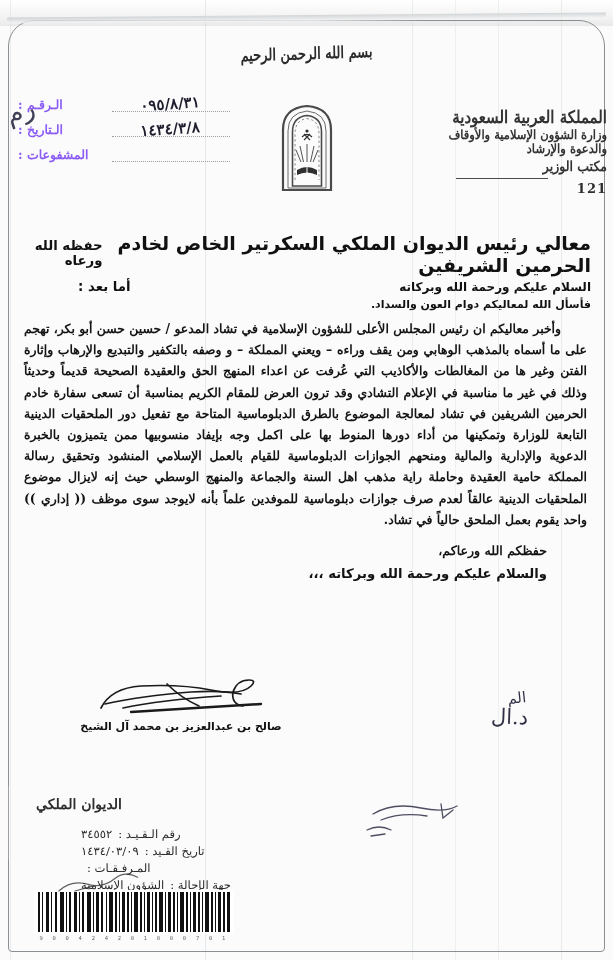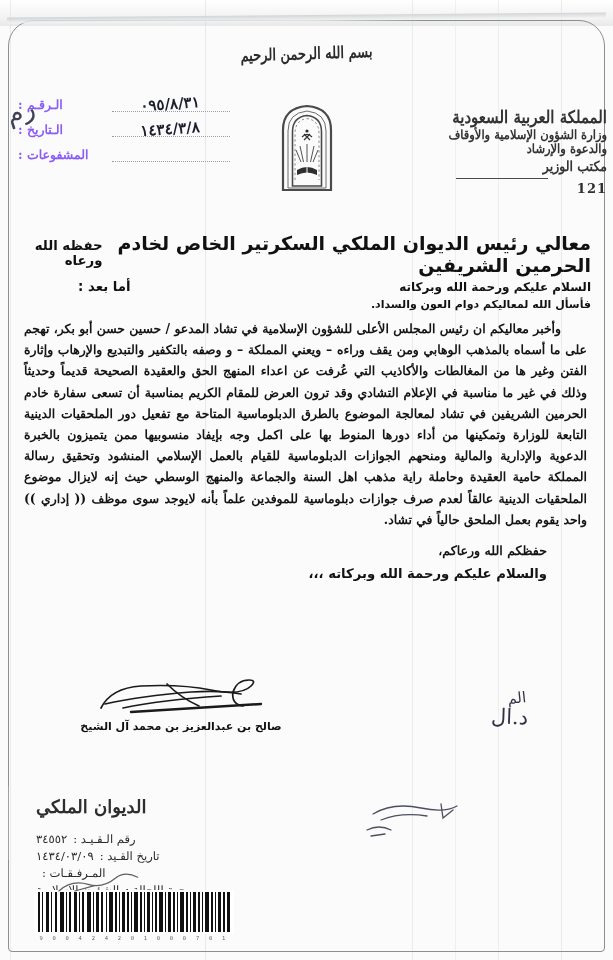--- a/index.html
+++ b/index.html
@@ -145,32 +145,32 @@
   .sig-svg{display:block;margin:2px auto 0 auto;}
   .sig-name{font-size:11px;font-weight:800;color:#111;margin-top:2px;}
 
   
   .court{
     position:absolute;top:796px;left:0;right:18px;direction:rtl;
   }
   .court-title{
     text-align:left;padding-left:36px;
     font-family:"DejaVu Serif","Liberation Serif",serif;
-    font-size:18px;font-weight:700;color:#2e2e2e;letter-spacing:-0.3px;
+    font-size:14px;font-weight:700;color:#2e2e2e;letter-spacing:-0.3px;
   }
   .court-rows{
     margin-top:14px;padding-left:36px;direction:rtl;
   }
   .crow{
     display:flex;justify-content:flex-end;gap:6px;
     font-family:"DejaVu Serif","Liberation Serif",serif;
     font-size:11.6px;color:#2b2b2b;line-height:17px;
   }
   .clabel{letter-spacing:2.2px;}
-  .cval{color:#2b2b2b;}
+  .cval{color:#2b2b2b;margin-left:45px;}
   .court-hw{
     position:absolute;top:0px;right:118px;width:120px;height:46px;
     color:#1d1d33;opacity:.8;
   }
   .court-vline{
     position:absolute;top:-10px;left:8px;width:1.2px;height:74px;background:#9aa0a3;
   }
   
   .barcode-wrap{
     position:absolute;bottom:14px;left:34px;width:200px;height:56px;

